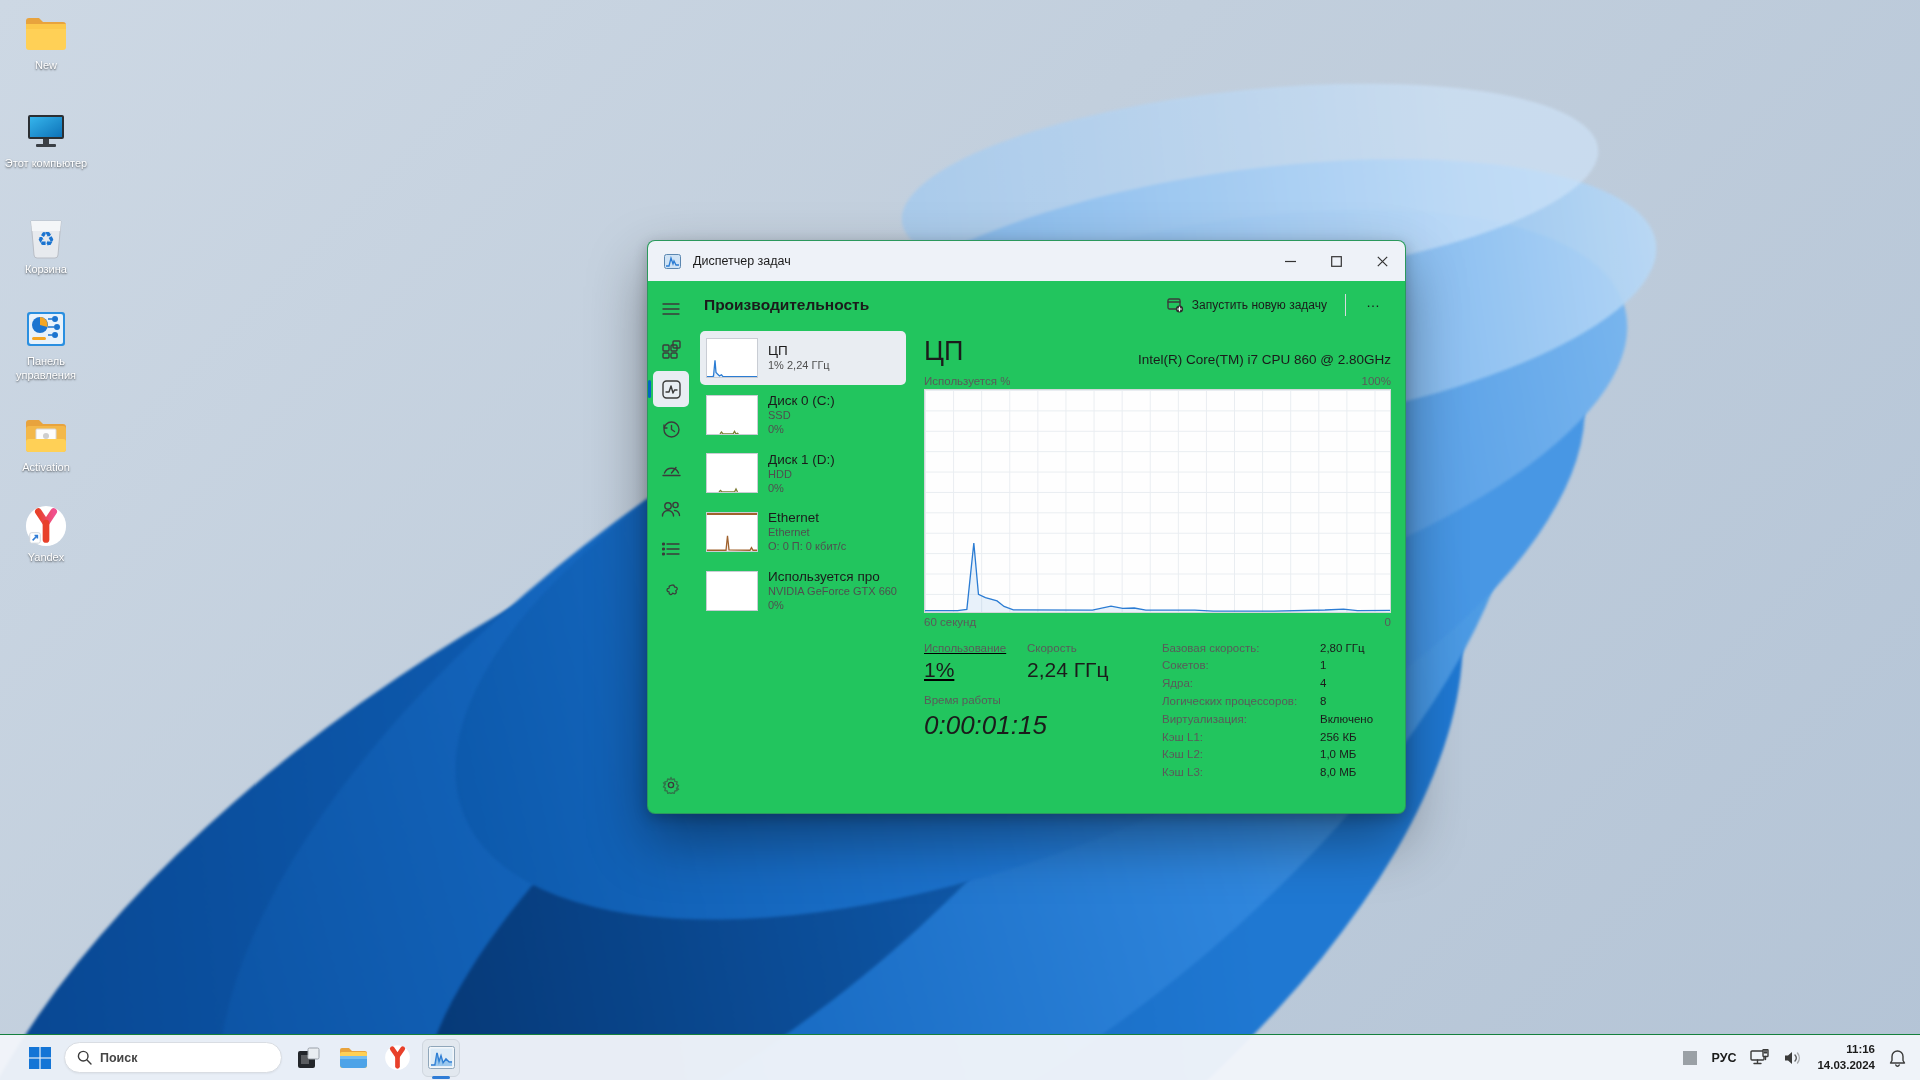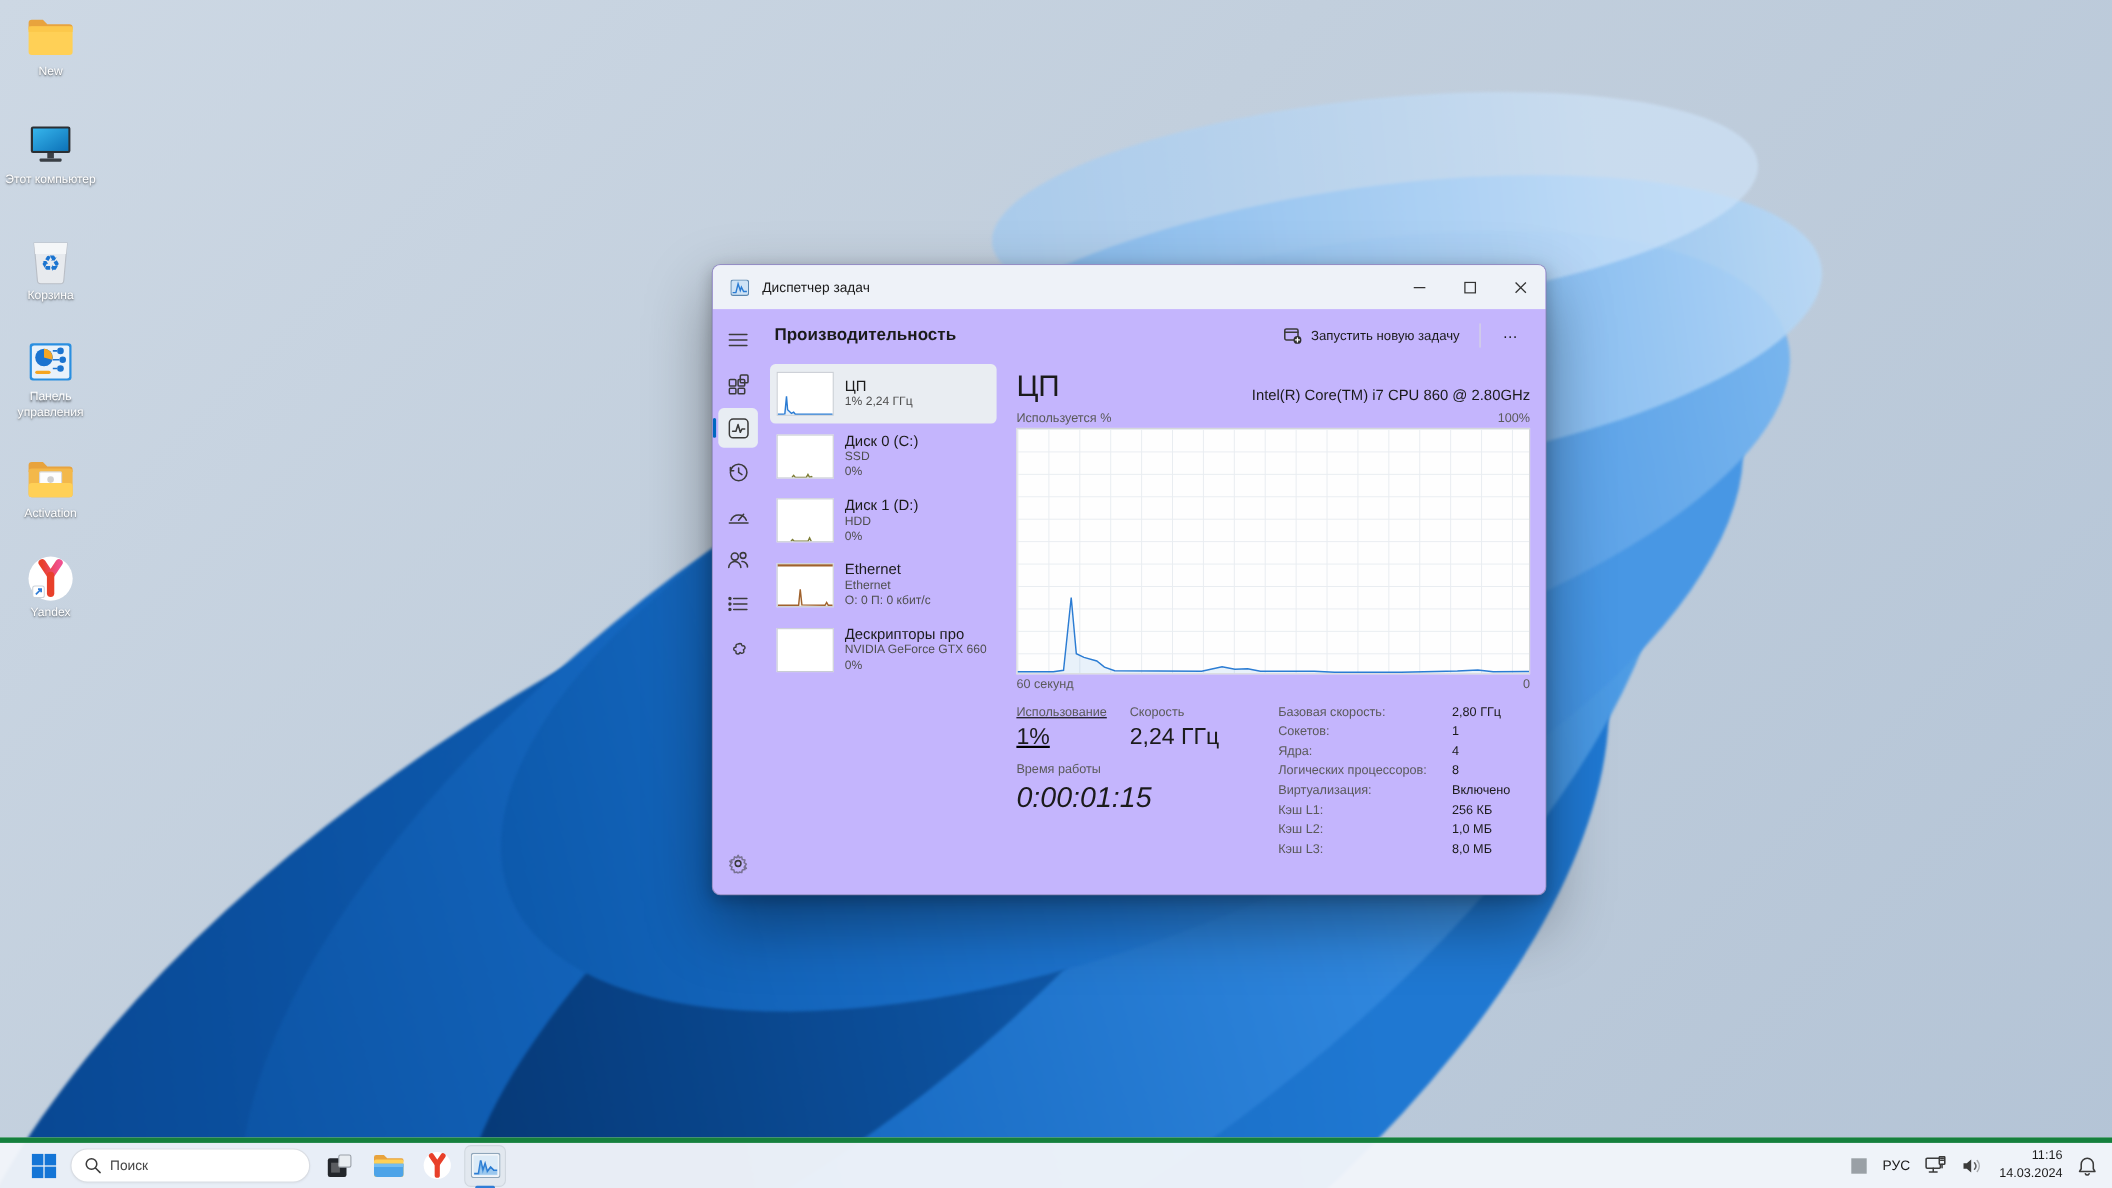--- a/index.html
+++ b/index.html
@@ -25,21 +25,21 @@
   .p7 { width:900px; height:300px; left:330px; top:700px; transform:rotate(-40deg);
         background:linear-gradient(120deg,#042f66 0%,#0a4c97 60%,#1668bd 100%); opacity:.85; }
 
   
   .desk-item { position:absolute; width:92px; display:flex; flex-direction:column; align-items:center; gap:3px; }
   .desk-label { font-size:11px; color:#fff; text-shadow:0 1px 2px rgba(0,0,0,.65); text-align:center; line-height:1.25; }
   .ic48 { width:44px; height:44px; display:flex; align-items:center; justify-content:center; position:relative; }
 
   
   .window { position:absolute; left:647px; top:240px; width:759px; height:574px;
-    background:#c4b5fd; border-radius:8px; border:1px solid rgba(60,70,90,.35);
+    background:#22c55e; border-radius:8px; border:1px solid rgba(60,70,90,.35);
     box-shadow:0 26px 58px rgba(0,0,0,.38), 0 4px 14px rgba(0,0,0,.22);
     display:flex; flex-direction:column; overflow:hidden; }
   .titlebar { height:40px; flex:0 0 40px; display:flex; align-items:center; background:#eef2f8; }
   .tb-icon { margin-left:16px; }
   .tb-title { margin-left:12px; font-size:12.5px; color:#1b1b1b; }
   .tb-controls { margin-left:auto; display:flex; height:100%; }
   .tb-btn { width:46px; height:100%; display:flex; align-items:center; justify-content:center; color:#333; }
   .win-body { flex:1; display:flex; min-height:0; }
 
   
@@ -96,22 +96,22 @@
   .mt10 { margin-top:9px; }
   .uptime-val { font-size:26px; color:#1b1b1b; line-height:1.3;font-style:italic; }
 
   .stats-right { margin-left:8px; }
   .rrow { display:flex; line-height:17.8px; }
   .rlabel { width:158px; font-size:11.5px; color:#5a5a5a; }
   .rval { font-size:11.5px; color:#1b1b1b; }
 
   
   .taskbar { position:absolute; left:0; right:0; bottom:0; height:46px;
-    background:rgba(241,245,250,.96); border-top:5px solid #15803d;
-    display:flex; align-items:center; }
+    background:rgba(241,245,250,.96); border-top:1px solid #15803d;
+    display:flex; align-items:center;font-weight:bold; }
   .start-btn { margin-left:22px; width:36px; height:36px; display:flex; align-items:center; justify-content:center; border-radius:5px; }
   .search-box { margin-left:6px; width:218px; height:31px; background:#fff; border:1px solid #d9dde3;
     border-radius:16px; display:flex; align-items:center; padding:0 12px; gap:8px; box-shadow:0 1px 2px rgba(0,0,0,.05); }
   .search-text { font-size:12.5px; color:#454545; }
   .tb-apps { display:flex; align-items:center; margin-left:8px; gap:6px; }
   .app-btn { width:38px; height:38px; display:flex; align-items:center; justify-content:center; border-radius:6px; position:relative; }
   .app-btn.active { background:#e2e8ef; border:1px solid #d0d7df; }
   .app-btn.active::after { content:""; position:absolute; bottom:-3px; left:50%; transform:translateX(-50%);
     width:18px; height:3px; border-radius:2px; background:#2f7cd6; }
   .tray { margin-left:auto; display:flex; align-items:center; gap:14px; padding-right:14px; }
@@ -380,21 +380,21 @@
               </div>
             <div class="perf-text">
                 <div class="perf-name">Ethernet</div>
                 <div class="perf-sub">Ethernet</div>
                 <div class="perf-sub">О: 0 П: 0 кбит/с</div>
               </div>
           </div>
           <div class="perf-item">
             <div class="thumb"></div>
             <div class="perf-text">
-                <div class="perf-name">Дескрипторы про</div>
+                <div class="perf-name">Используется про</div>
                 <div class="perf-sub">NVIDIA GeForce GTX 660</div>
                 <div class="perf-sub">0%</div>
               </div>
           </div>
         </div>
 
         <div class="main-panel">
           <div class="cpu-head">
             <div class="cpu-title">ЦП</div>
             <div class="cpu-sub">Intel(R) Core(TM) i7 CPU 860 @ 2.80GHz</div>

